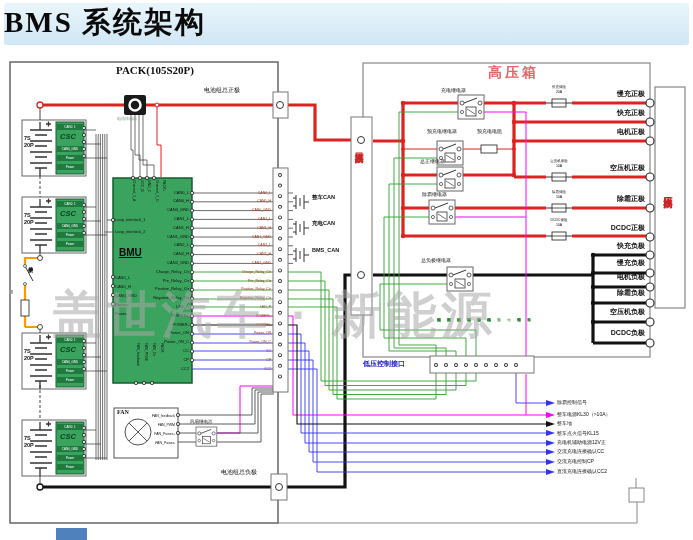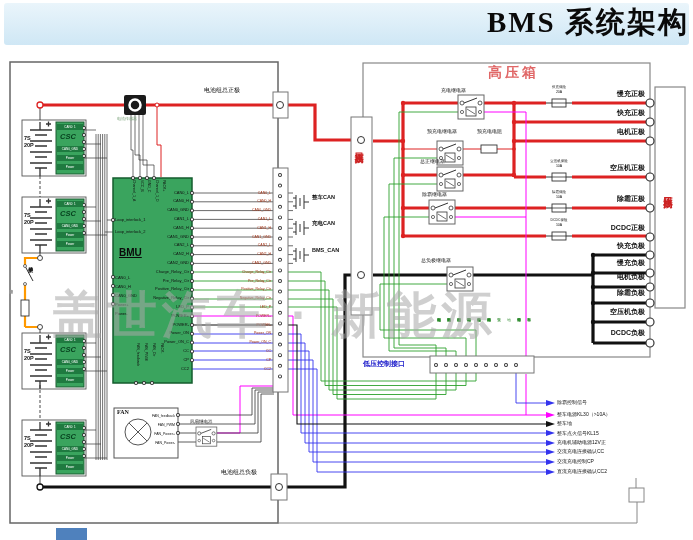--- a/index.html
+++ b/index.html
@@ -1,19 +1,19 @@
 <!DOCTYPE html>
 <html><head>
 <meta charset="utf-8">
 <style>
   *{margin:0;padding:0;box-sizing:border-box}
   html,body{width:693px;height:540px;background:#fff;overflow:hidden}
   #page{position:relative;width:693px;height:540px;font-family:"Liberation Sans",sans-serif}
   #banner{position:absolute;left:4px;top:3px;width:685px;height:42px;background:linear-gradient(#eaf5fb,#cfe7f5);border-radius:3px}
-  #banner .t{width:100%;text-align:right;line-height:42px;font:bold 29px "Liberation Serif",serif;color:#0a0a0a;letter-spacing:2px}
+  #banner .t{width:100%;text-align:left;line-height:42px;font:bold 29px "Liberation Serif",serif;color:#0a0a0a;letter-spacing:2px}
   svg{position:absolute;left:0;top:0;z-index:1}
   .lbl{position:absolute;z-index:3;font-family:"Liberation Sans",sans-serif;color:#111;white-space:nowrap;line-height:1.15}
   .v{writing-mode:vertical-rl;text-orientation:upright}
   .vl{writing-mode:vertical-rl}
   .col{position:absolute;z-index:3;font-family:"Liberation Sans",sans-serif;color:#111}
   .pincol{font-size:4px;line-height:8.8px;text-align:right}
   .dupcol{font-size:3.5px;line-height:8.8px;text-align:right;color:#a33518}
   .leftcol{font-size:4px;line-height:9px}
   .ilkcol{font-size:4px;line-height:12px}
   .fancol{font-size:3.5px;line-height:9px;text-align:right}
@@ -295,20 +295,21 @@
       <path d="M546,412 L555,415 L546,418 Z" fill="#ff00ff"></path>
       <path d="M546,421 L555,424 L546,427 Z" fill="#111"></path>
       <path d="M546,430 L555,433 L546,436 Z" fill="#3333ee"></path>
       <path d="M546,440 L555,443 L546,446 Z" fill="#3333ee"></path>
       <path d="M546,449 L555,452 L546,455 Z" fill="#3333ee"></path>
       <path d="M546,459 L555,462 L546,465 Z" fill="#3333ee"></path>
       <path d="M546,469 L555,472 L546,475 Z" fill="#3333ee"></path>
     </g>
   </svg>
 
+  <div class="lbl" style="left:88px;top:64px;width:134px;text-align:center;font:bold 11px 'Liberation Serif',serif">PACK(105S20P)</div>
   <div class="lbl" style="left:204px;top:87px;font-size:6px">电池组总正极</div>
   <div class="lbl" style="left:221px;top:469px;font-size:6px">电池组总负极</div>
   <div class="lbl" style="left:117px;top:117px;font-size:4px;color:#7aa37a">电流传感器</div>
   <div class="lbl v" style="left:27px;top:263px;height:64px;font-size:5px">手动维护开关</div>
   <div class="lbl v" style="left:8px;top:286px;height:40px;font-size:4px;color:#999">主回路保险</div>
 
   <div class="lbl bat" style="left:24px;top:135px">
       <div>7S</div>
       <div>20P</div>
     </div>

